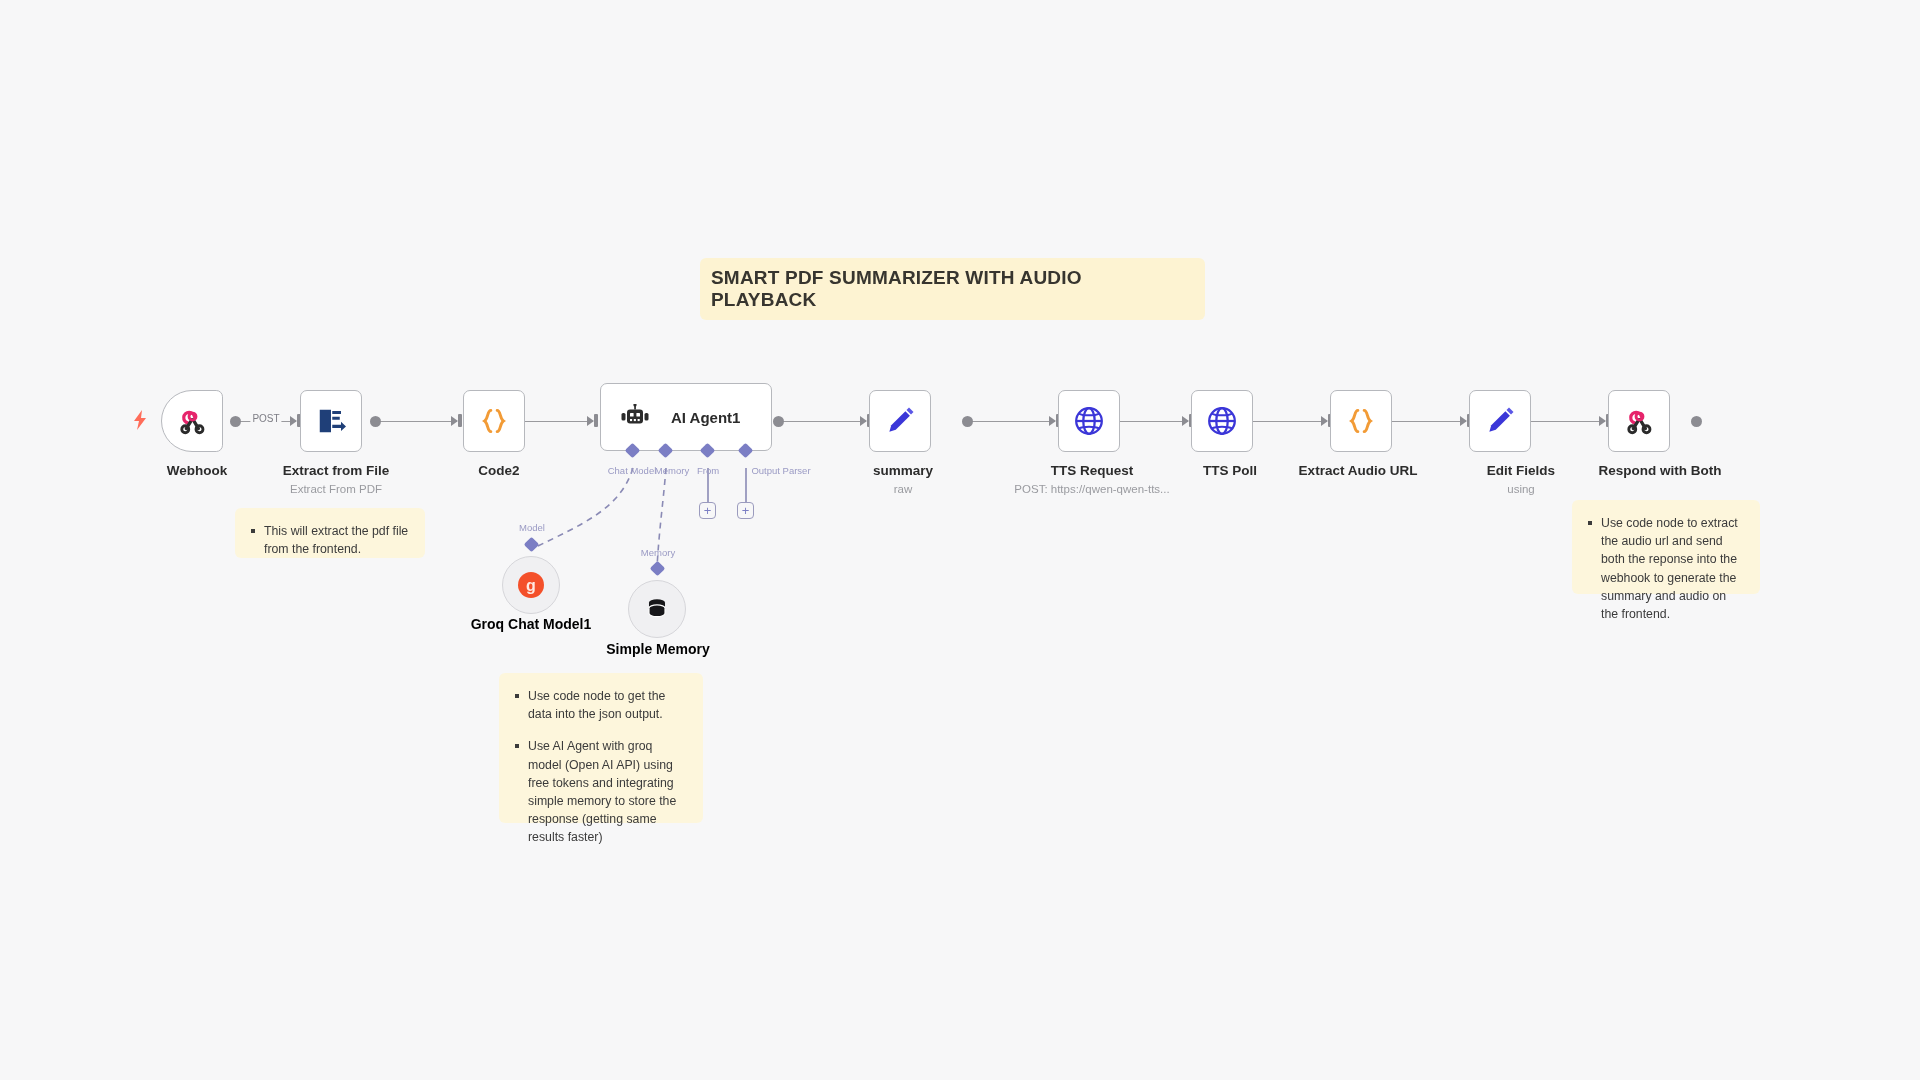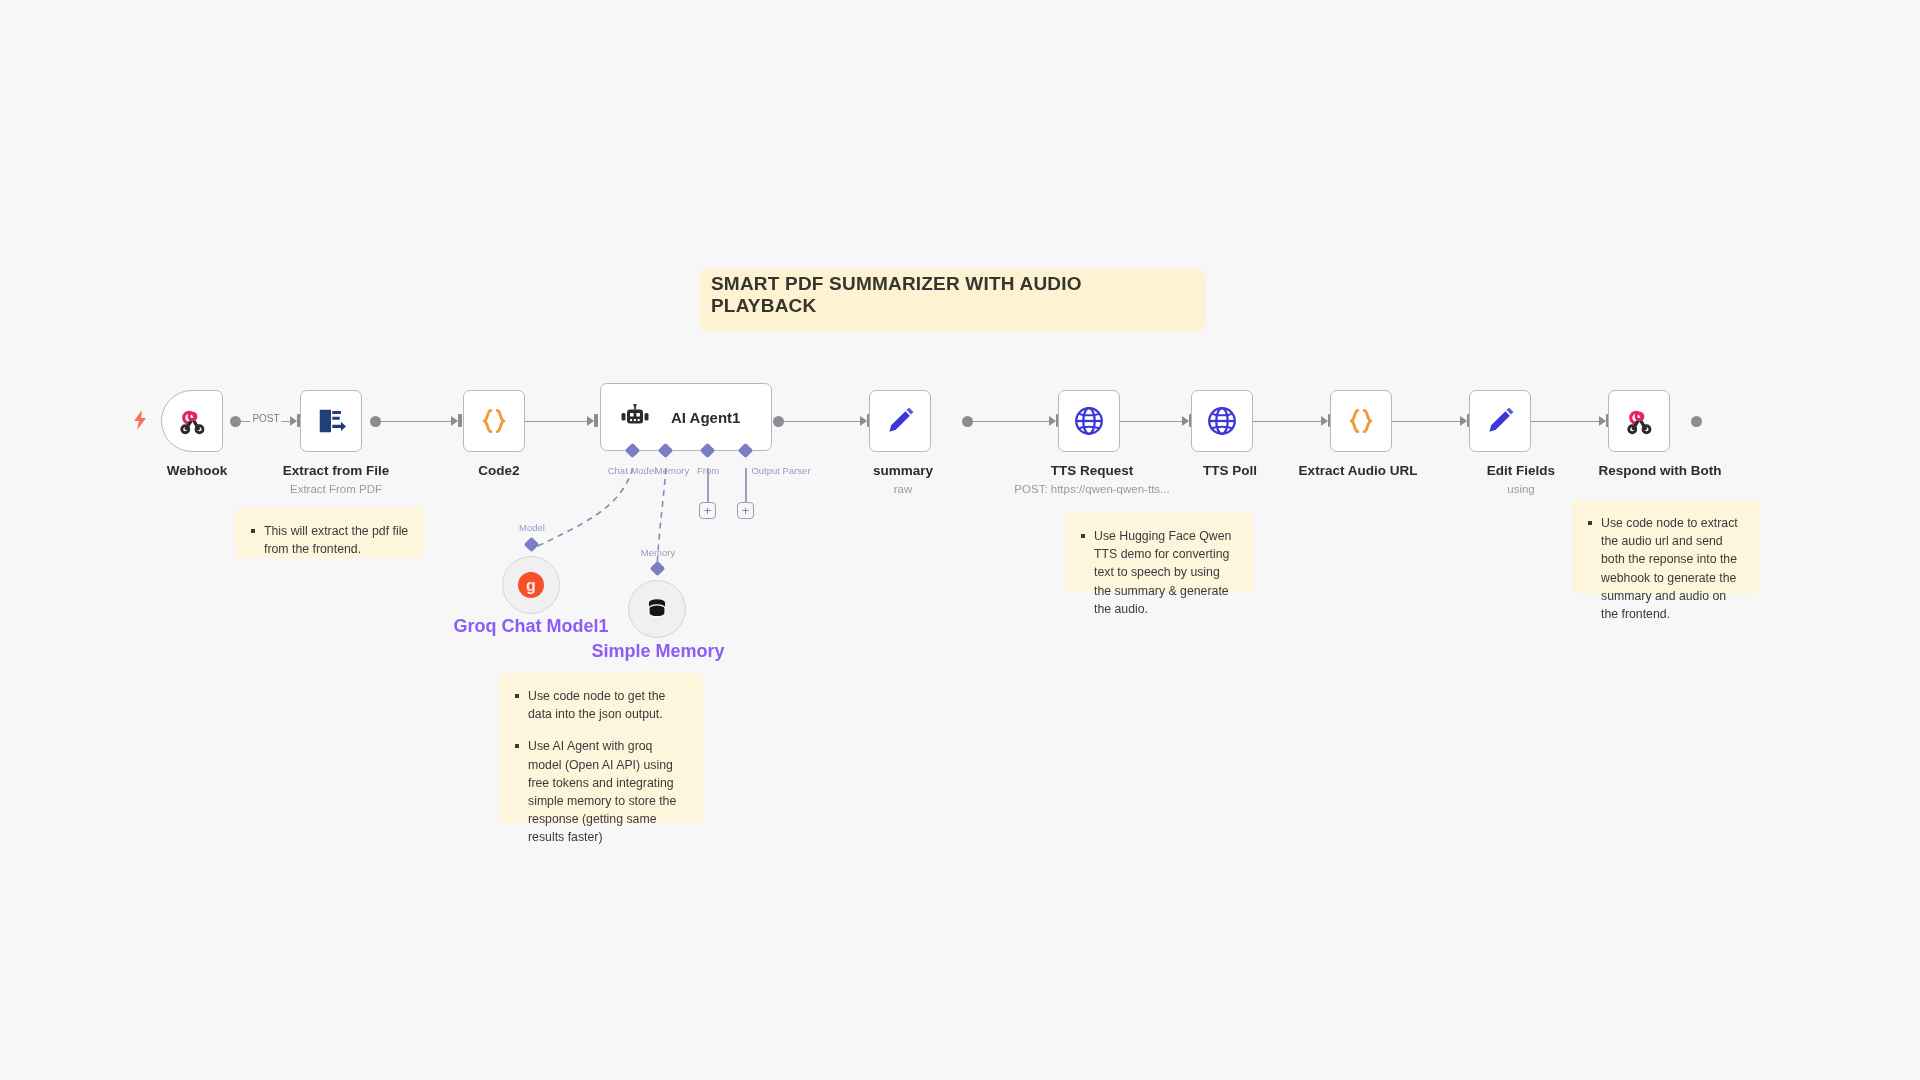--- a/index.html
+++ b/index.html
@@ -96,21 +96,21 @@
   .subnode {
     position: absolute;
     width: 58px; height: 58px;
     border-radius: 50%;
     background: #f0f0f2;
     border: 1px solid #d6d6da;
     display:flex; align-items:center; justify-content:center;
   }
   .subnode-label {
     position:absolute; transform: translateX(-50%);
-    font-size: 18px; font-weight: bold; color:#8b5cf6; white-space:nowrap;
+    font-size: 14px; font-weight: bold; color:#000000; white-space:nowrap;
   }
 
   
   .wire {
     position:absolute; height:1.6px; background:#9a9a9e;
   }
   .dot-out {
     position:absolute; width:11px; height:11px; border-radius:50%;
     background:#8c8c92;
   }
@@ -145,21 +145,21 @@
     color:#7b7ec4; font-size:13px; line-height:1;
   }
   .dashline { position:absolute; }
   .lightning { position:absolute; }
 </style>
 </head>
 <body>
 
 <div id="canvas">
 
-  <div class="sticky title-note" style="left:700px; top:269px; width:505px; height:62px; display:flex; align-items:flex-end; padding-left:11px;">
+  <div class="sticky title-note" style="left:700px; top:258px; width:505px; height:62px; display:flex; align-items:center; padding-left:11px;">
     <h1>SMART PDF SUMMARIZER WITH AUDIO PLAYBACK</h1>
   </div>
 
   <div class="wire" style="left:236px; top:420.5px; width:60px;"></div>
   <div class="wire-label" style="left:266px; top:413px;">POST</div>
 
   <div class="wire" style="left:375px; top:420.5px; width:82px;"></div>
 
   <div class="wire" style="left:508px; top:420.5px; width:85px;"></div>
 
@@ -396,25 +396,20 @@
     </ul>
   </div>
 
   <div class="sticky" style="left:499px; top:673px; width:204px; height:150px;">
     <ul>
       <li>Use code node to get the data into the json output.</li>
       <li>Use AI Agent with groq model (Open AI API) using free tokens and integrating simple memory to store the response (getting same results faster)</li>
     </ul>
   </div>
 
-  <div class="sticky" style="left:1065px; top:513px; width:188px; height:80px;">
-    <ul>
-      <li>Use Hugging Face Qwen TTS demo for converting text to speech by using the summary &amp; generate the audio.</li>
-    </ul>
-  </div>
 
   <div class="sticky" style="left:1572px; top:500px; width:188px; height:94px;">
     <ul>
       <li>Use code node to extract the audio url and send both the reponse into the webhook to generate the summary and audio on the frontend.</li>
     </ul>
   </div>
 
 </div>
 
 </body></html>

